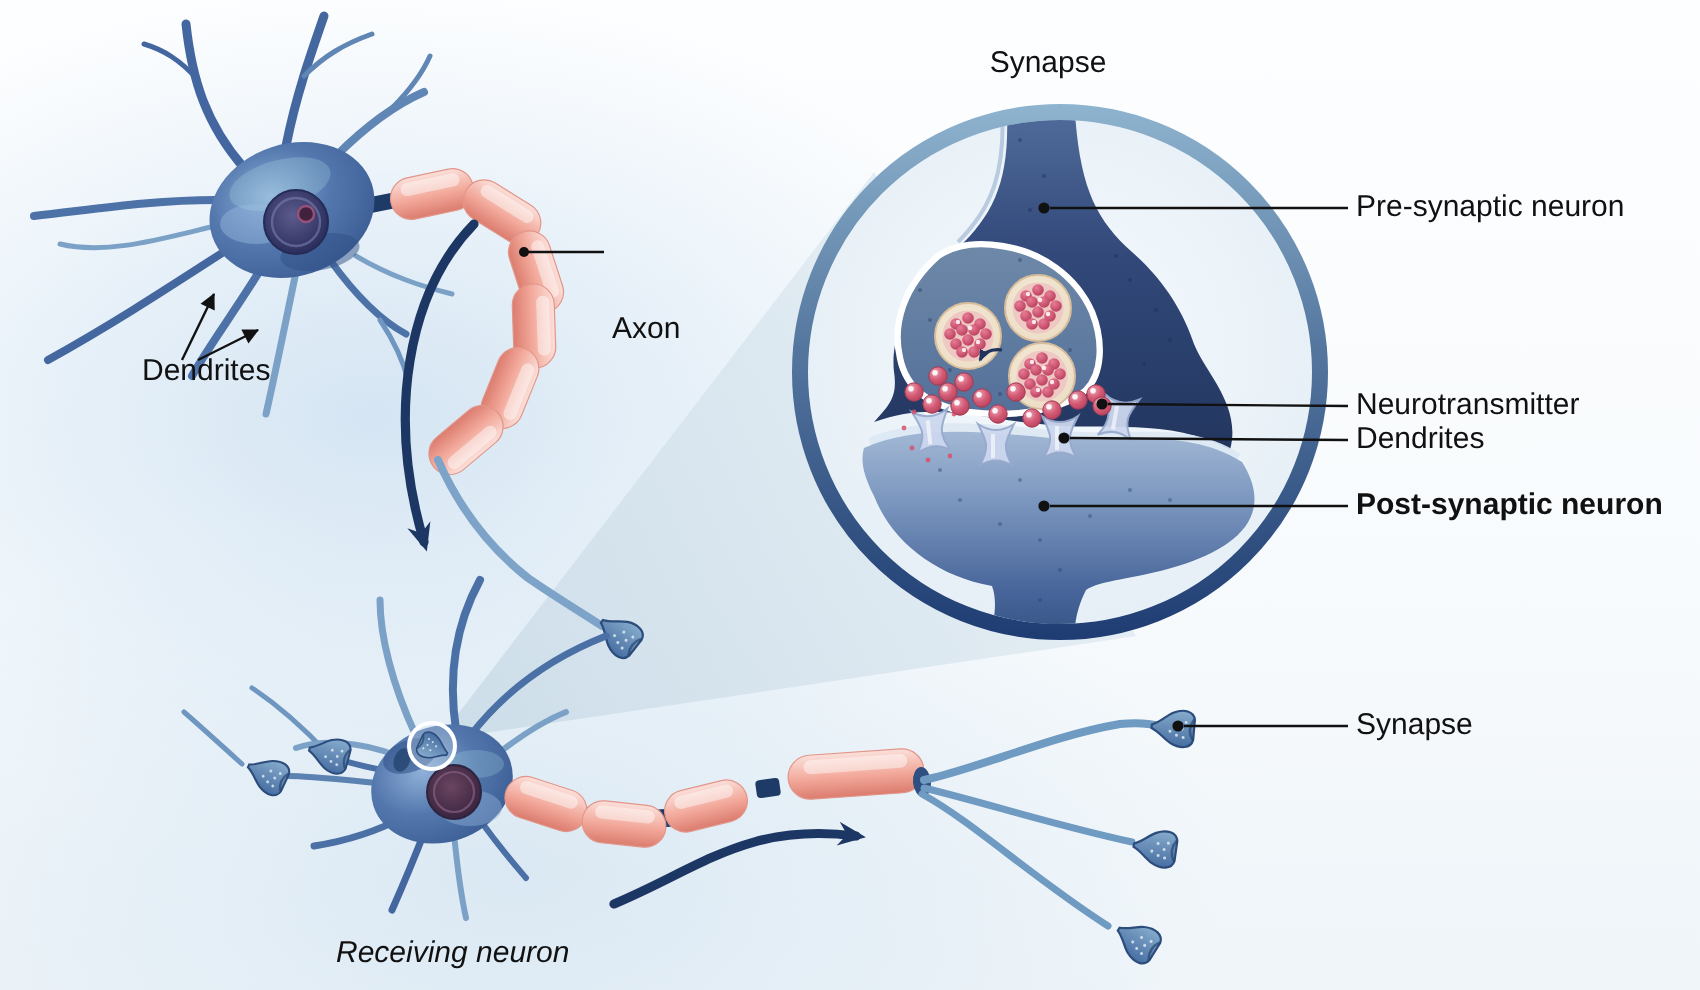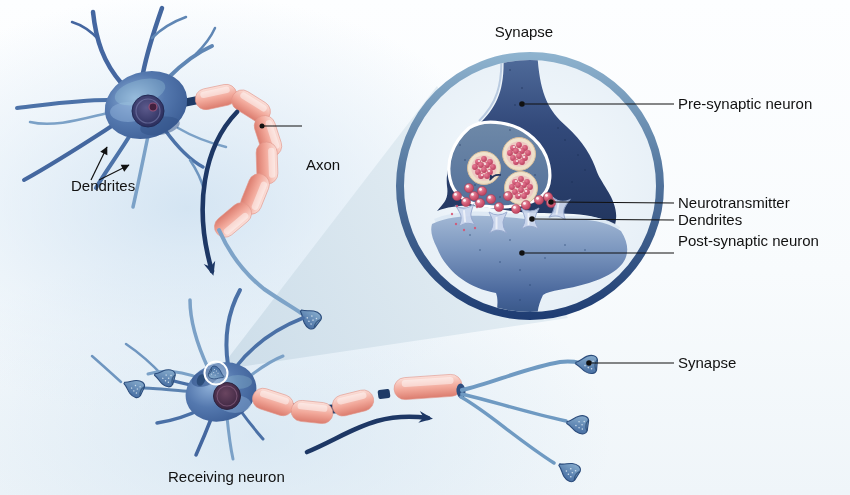--- a/index.html
+++ b/index.html
@@ -379,17 +379,17 @@
     <circle cx="589" cy="363" r="2.8"></circle>
   </g>
 </svg>
 
 <div class="lbl" style="left:71px;top:179px;">Dendrites</div>
 <div class="lbl" style="left:306px;top:119px;margin-top:39px;">Axon</div>
 <div class="lbl center" style="left:479px;top:25px;width:90px;">Synapse</div>
 <div class="lbl" style="left:678px;top:97px;">Pre-synaptic neuron</div>
 <div class="lbl" style="left:678px;top:196px;">Neurotransmitter</div>
 <div class="lbl" style="left:678px;top:213px;">Dendrites</div>
-<div class="lbl" style="left:678px;top:234px;">Post-synaptic neuron</div>
+<div class="lbl" style="left:678px;top:246px;font-weight:bold;">Post-synaptic neuron</div>
 <div class="lbl" style="left:678px;top:356px;">Synapse</div>
-<div class="lbl center" style="left:168px;top:470px;width:116px;">Receiving neuron</div>
+<div class="lbl center" style="left:168px;top:470px;width:116px;font-style:italic;">Receiving neuron</div>
 
 </div>
 
 </body></html>

